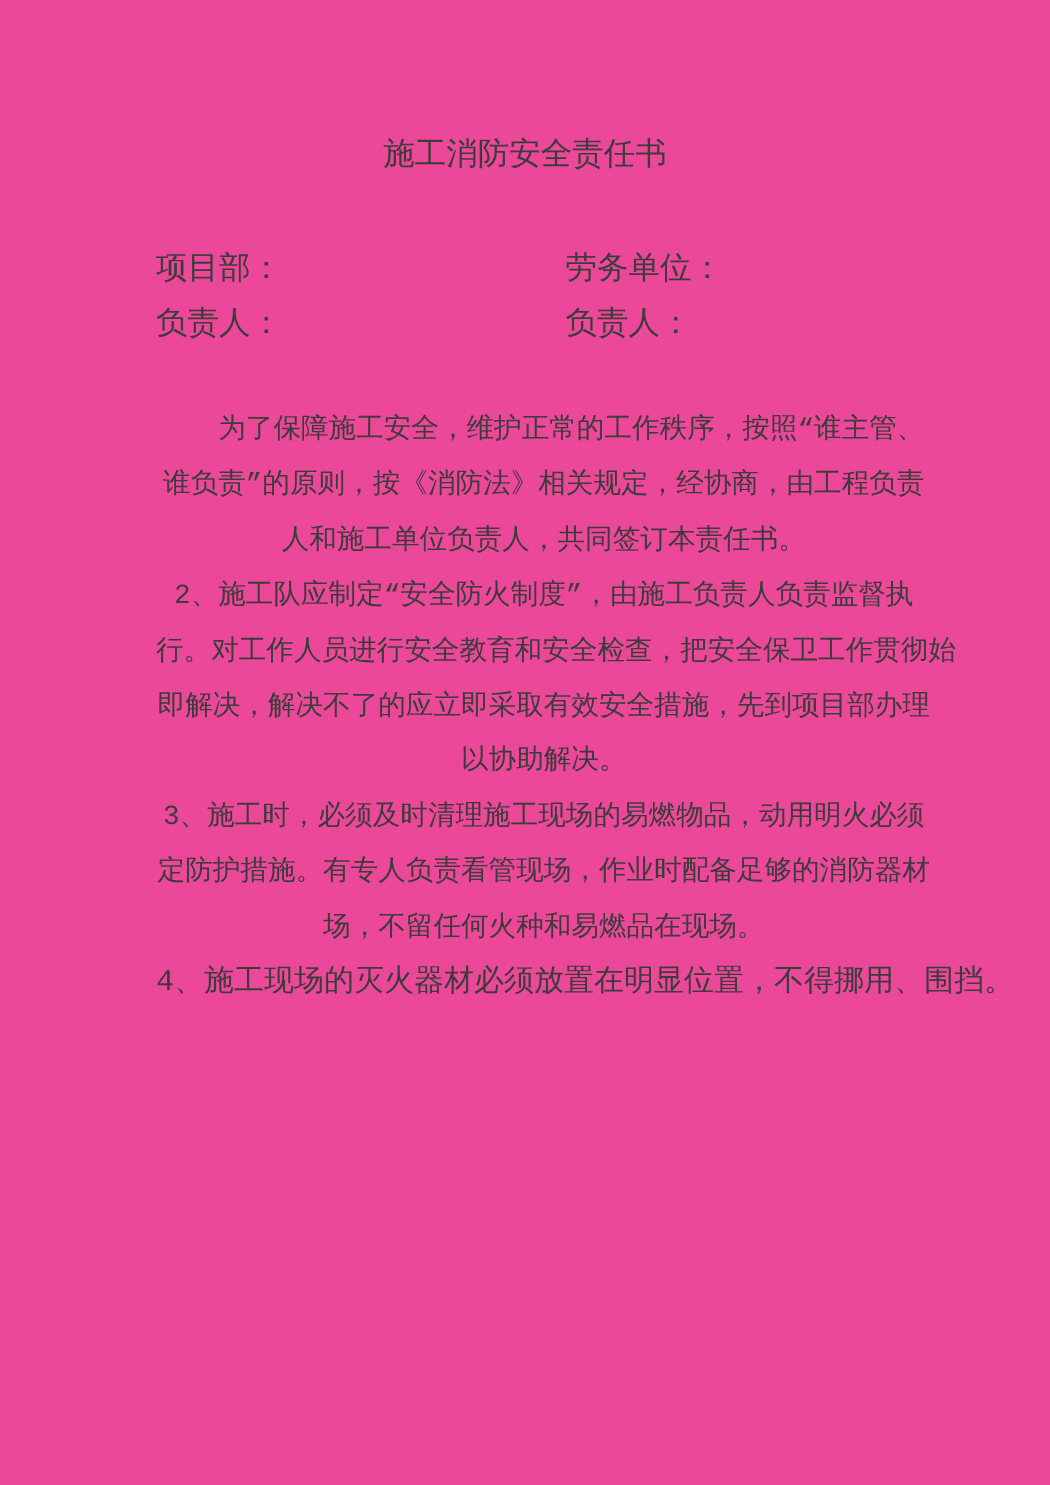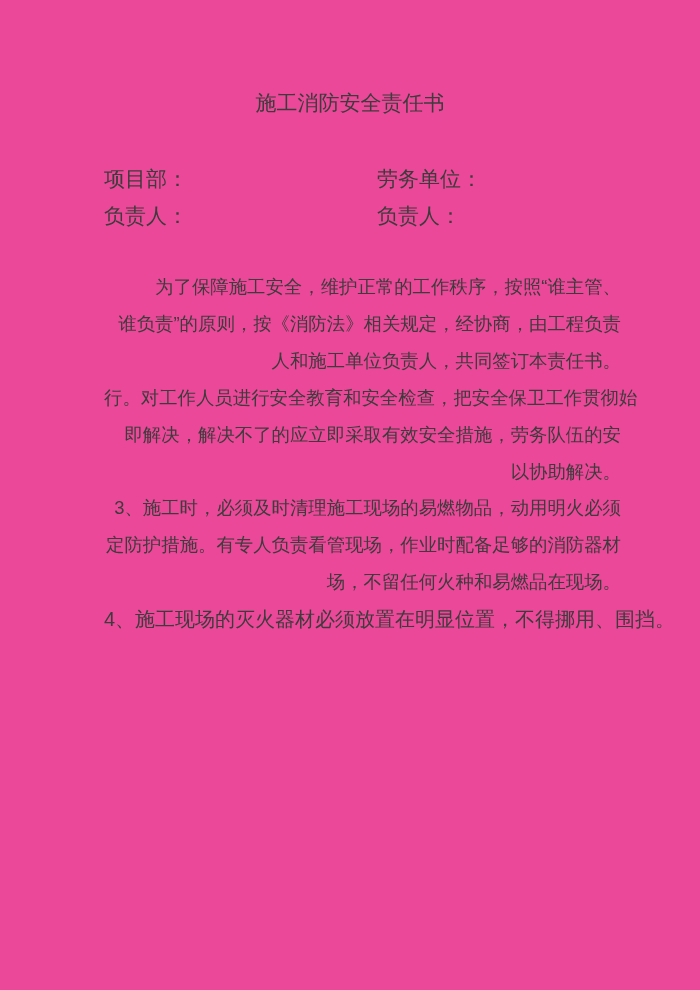--- a/index.html
+++ b/index.html
@@ -40,21 +40,22 @@
     width: 273px;
   }
   .doc-body {
     margin: 35px 0 0 104px;
     width: 517px;
   }
   .doc-line {
     font-size: 18.4px;
     line-height: 36.9px;
     white-space: nowrap;
-    text-align: right;
+    text-align: center;
+    font-family: Liberation Mono, monospace;
   }
   .doc-line.indent {
     text-indent: 2em;
   }
   .doc-line.large {
     font-size: 20px;
   }
 </style>
 </head>
 <body>
@@ -74,22 +75,23 @@
     </div>
   </div>
 
   <div class="doc-body">
       <div>
         <div class="doc-line indent">为了保障施工安全，维护正常的工作秩序，按照“谁主管、</div>
         <div class="doc-line">谁负责”的原则，按《消防法》相关规定，经协商，由工程负责</div>
         <div class="doc-line">人和施工单位负责人，共同签订本责任书。</div>
       </div>
       <div>
+        <div class="doc-line">2、施工队应制定“安全防火制度”，由施工负责人负责监督执</div>
         <div class="doc-line">行。对工作人员进行安全教育和安全检查，把安全保卫工作贯彻始</div>
-        <div class="doc-line">即解决，解决不了的应立即采取有效安全措施，劳务队伍的安</div>
+        <div class="doc-line">即解决，解决不了的应立即采取有效安全措施，先到项目部办理</div>
         <div class="doc-line">以协助解决。</div>
       </div>
       <div>
         <div class="doc-line">3、施工时，必须及时清理施工现场的易燃物品，动用明火必须</div>
         <div class="doc-line">定防护措施。有专人负责看管现场，作业时配备足够的消防器材</div>
         <div class="doc-line">场，不留任何火种和易燃品在现场。</div>
       </div>
       <div>
         <div class="doc-line large">4、施工现场的灭火器材必须放置在明显位置，不得挪用、围挡。</div>
       </div>

